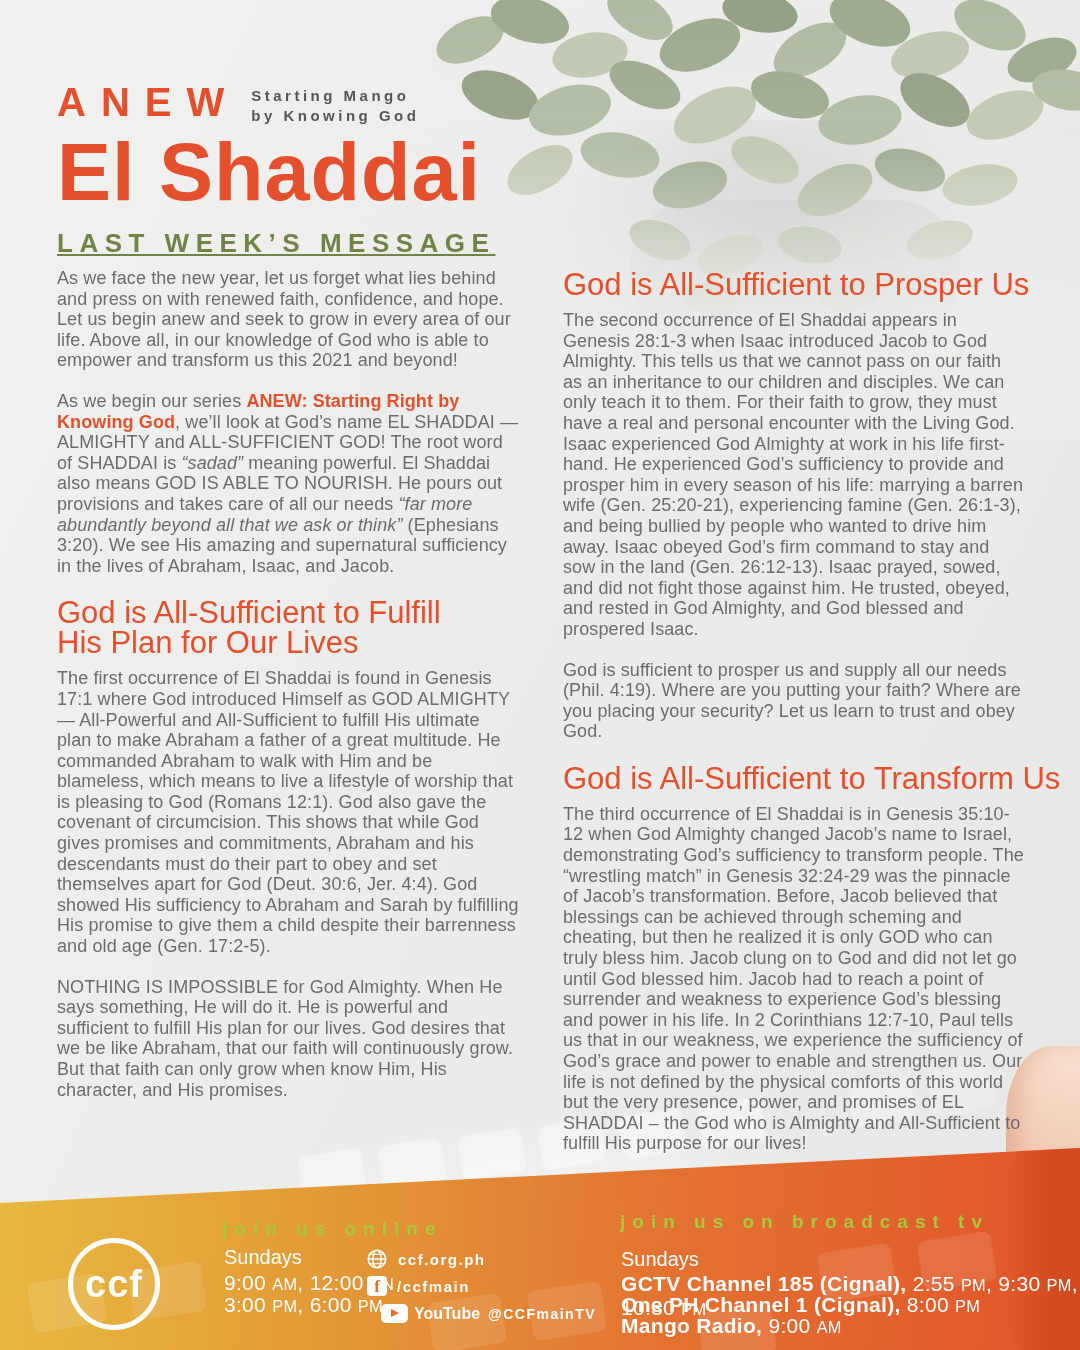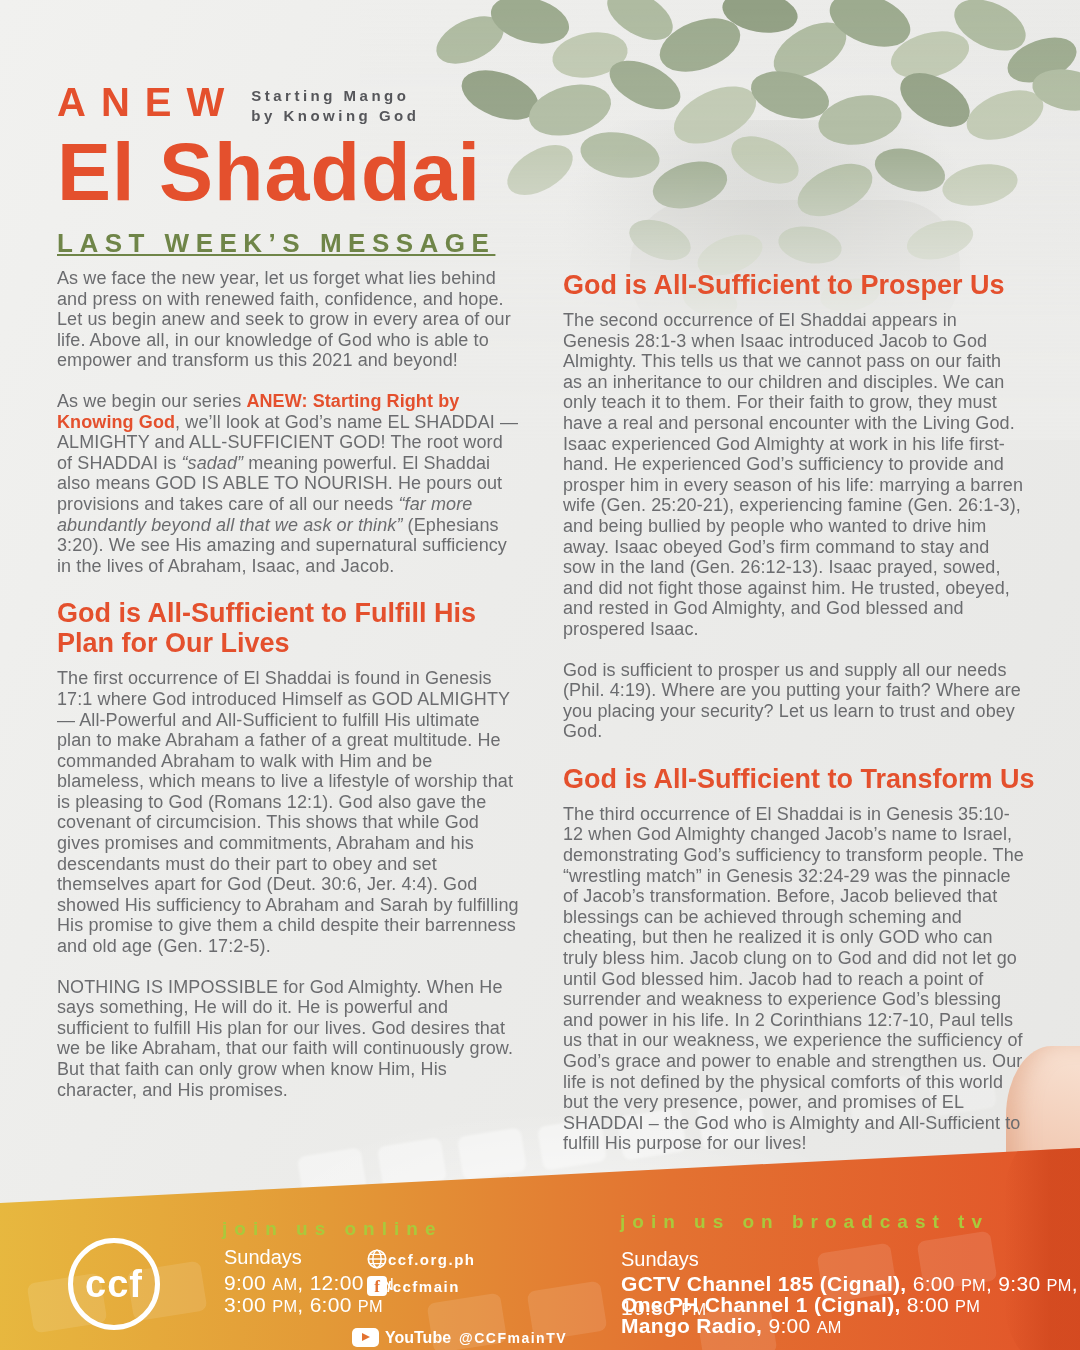--- a/index.html
+++ b/index.html
@@ -31,21 +31,21 @@
   .series-sub{margin-left:12px;margin-top:4px;color:#55565A;font-size:15px;font-weight:700;
     letter-spacing:3.5px;line-height:20px;}
   .big-title{color:#E4502D;font-size:81px;font-weight:700;line-height:1;margin-top:6px;letter-spacing:1px;}
   .kicker{color:#6F8548;font-size:26px;font-weight:700;letter-spacing:6.5px;margin-top:15px;text-decoration:underline;}
 
   
   .col{position:absolute;top:268px;width:462px;z-index:5;}
   .col-left{left:57px;}
   .col-right{left:563px;}
   .par{font-size:18px;line-height:20.6px;color:#6B6C6F;margin:0 0 20px 0;letter-spacing:.1px;}
-  .h{color:#E4502D;font-size:27px;line-height:30px;font-weight:700;margin:22px 0 10px 0;}
+  .h{color:#E4502D;font-size:31px;line-height:30px;font-weight:400;margin:22px 0 10px 0;}
   .col-left .h{width:432px;}
   .col-right .h{white-space:nowrap;}
   .col .h:first-child{margin-top:2px;}
   .bo{font-weight:700;color:#E4502D;}
   .i{font-style:italic;}
   .b{font-weight:700;}
   .sc{font-size:.78em;}
 
   
   .footer{position:absolute;left:0;top:1128px;width:1080px;height:222px;z-index:4;
@@ -55,21 +55,21 @@
   .finger-tint{position:absolute;right:-8px;top:6px;width:84px;height:230px;
     border-radius:42px 0 0 42px / 66px 0 0 66px;
     background:linear-gradient(to right,rgba(196,62,22,0) 0%,rgba(196,62,22,.45) 55%);}
   .ccf-logo{position:absolute;left:68px;top:110px;width:92px;height:92px;border:5px solid #fff;
     border-radius:50%;display:flex;align-items:center;justify-content:center;box-sizing:border-box;}
   .ccf-logo span{color:#fff;font-size:38px;font-weight:700;letter-spacing:1px;}
   .f-title{position:absolute;color:#A9C93C;font-size:19px;font-weight:700;letter-spacing:7px;}
   .f-day{position:absolute;color:#fff;font-size:20px;font-weight:400;}
   .f-line{position:absolute;color:#fff;font-size:21px;letter-spacing:.3px;}
   .link-row{position:absolute;display:flex;align-items:center;color:#fff;}
-  .link-row .txt{font-size:15px;font-weight:700;letter-spacing:1.5px;}
+  .link-row .txt{font-size:15px;font-weight:700;letter-spacing:1.5px;margin-left:10px;}
   .glyph{width:22px;height:22px;flex:0 0 auto;}
   .fb-badge{width:20px;height:20px;background:#fff;border-radius:4px;display:flex;align-items:flex-end;
     justify-content:center;color:#E37231;font-weight:700;font-size:17px;line-height:19px;font-family:"Liberation Serif",serif;}
   .yt-badge{width:27px;height:19px;background:#fff;border-radius:5px;position:relative;}
   .yt-badge:after{content:"";position:absolute;left:10px;top:5px;border-left:8px solid #E37231;
     border-top:4.5px solid transparent;border-bottom:4.5px solid transparent;}
   .yt-word{font-size:16px;font-weight:700;letter-spacing:0;margin-left:6px;}
   .yt-handle{font-size:14px;font-weight:700;letter-spacing:1.5px;margin-left:8px;}
 </style>
 </head>
@@ -188,26 +188,26 @@
         <line x1="4" y1="17" x2="20" y2="17" stroke="#fff" stroke-width="1.4"></line>
       </svg>
       <span class="txt">ccf.org.ph</span>
     </div>
 
     <div class="link-row" style="left:367px;top:148px;">
       <span class="fb-badge">f</span>
       <span class="txt">/ccfmain</span>
     </div>
 
-    <div class="link-row" style="left:352px;top:176px;margin-top:24px;">
+    <div class="link-row" style="left:381px;top:176px;">
       <span class="yt-badge"></span>
       <span class="yt-word">YouTube</span>
       <span class="yt-handle">@CCFmainTV</span>
     </div>
 
     <div class="f-title" style="left:620px;top:83px;">join us on broadcast tv</div>
     <div class="f-day" style="left:621px;top:120px;">Sundays</div>
-    <div class="f-line" style="left:621px;top:144px;"><span class="b">GCTV Channel 185 (Cignal), </span><span>6:00 </span><span class="sc">PM</span><span>, 9:30 </span><span class="sc">PM</span><span>, 10:30 </span><span class="sc">PM</span></div>
+    <div class="f-line" style="left:621px;top:144px;"><span class="b">GCTV Channel 185 (Cignal), </span><span>2:55 </span><span class="sc">PM</span><span>, 9:30 </span><span class="sc">PM</span><span>, 10:30 </span><span class="sc">PM</span></div>
     <div class="f-line" style="left:621px;top:165px;"><span class="b">One PH Channel 1 (Cignal), </span><span>8:00 </span><span class="sc">PM</span></div>
     <div class="f-line" style="left:621px;top:186px;"><span class="b">Mango Radio, </span><span>9:00 </span><span class="sc">AM</span></div>
   </div>
 
 </div>
 
 </body></html>

